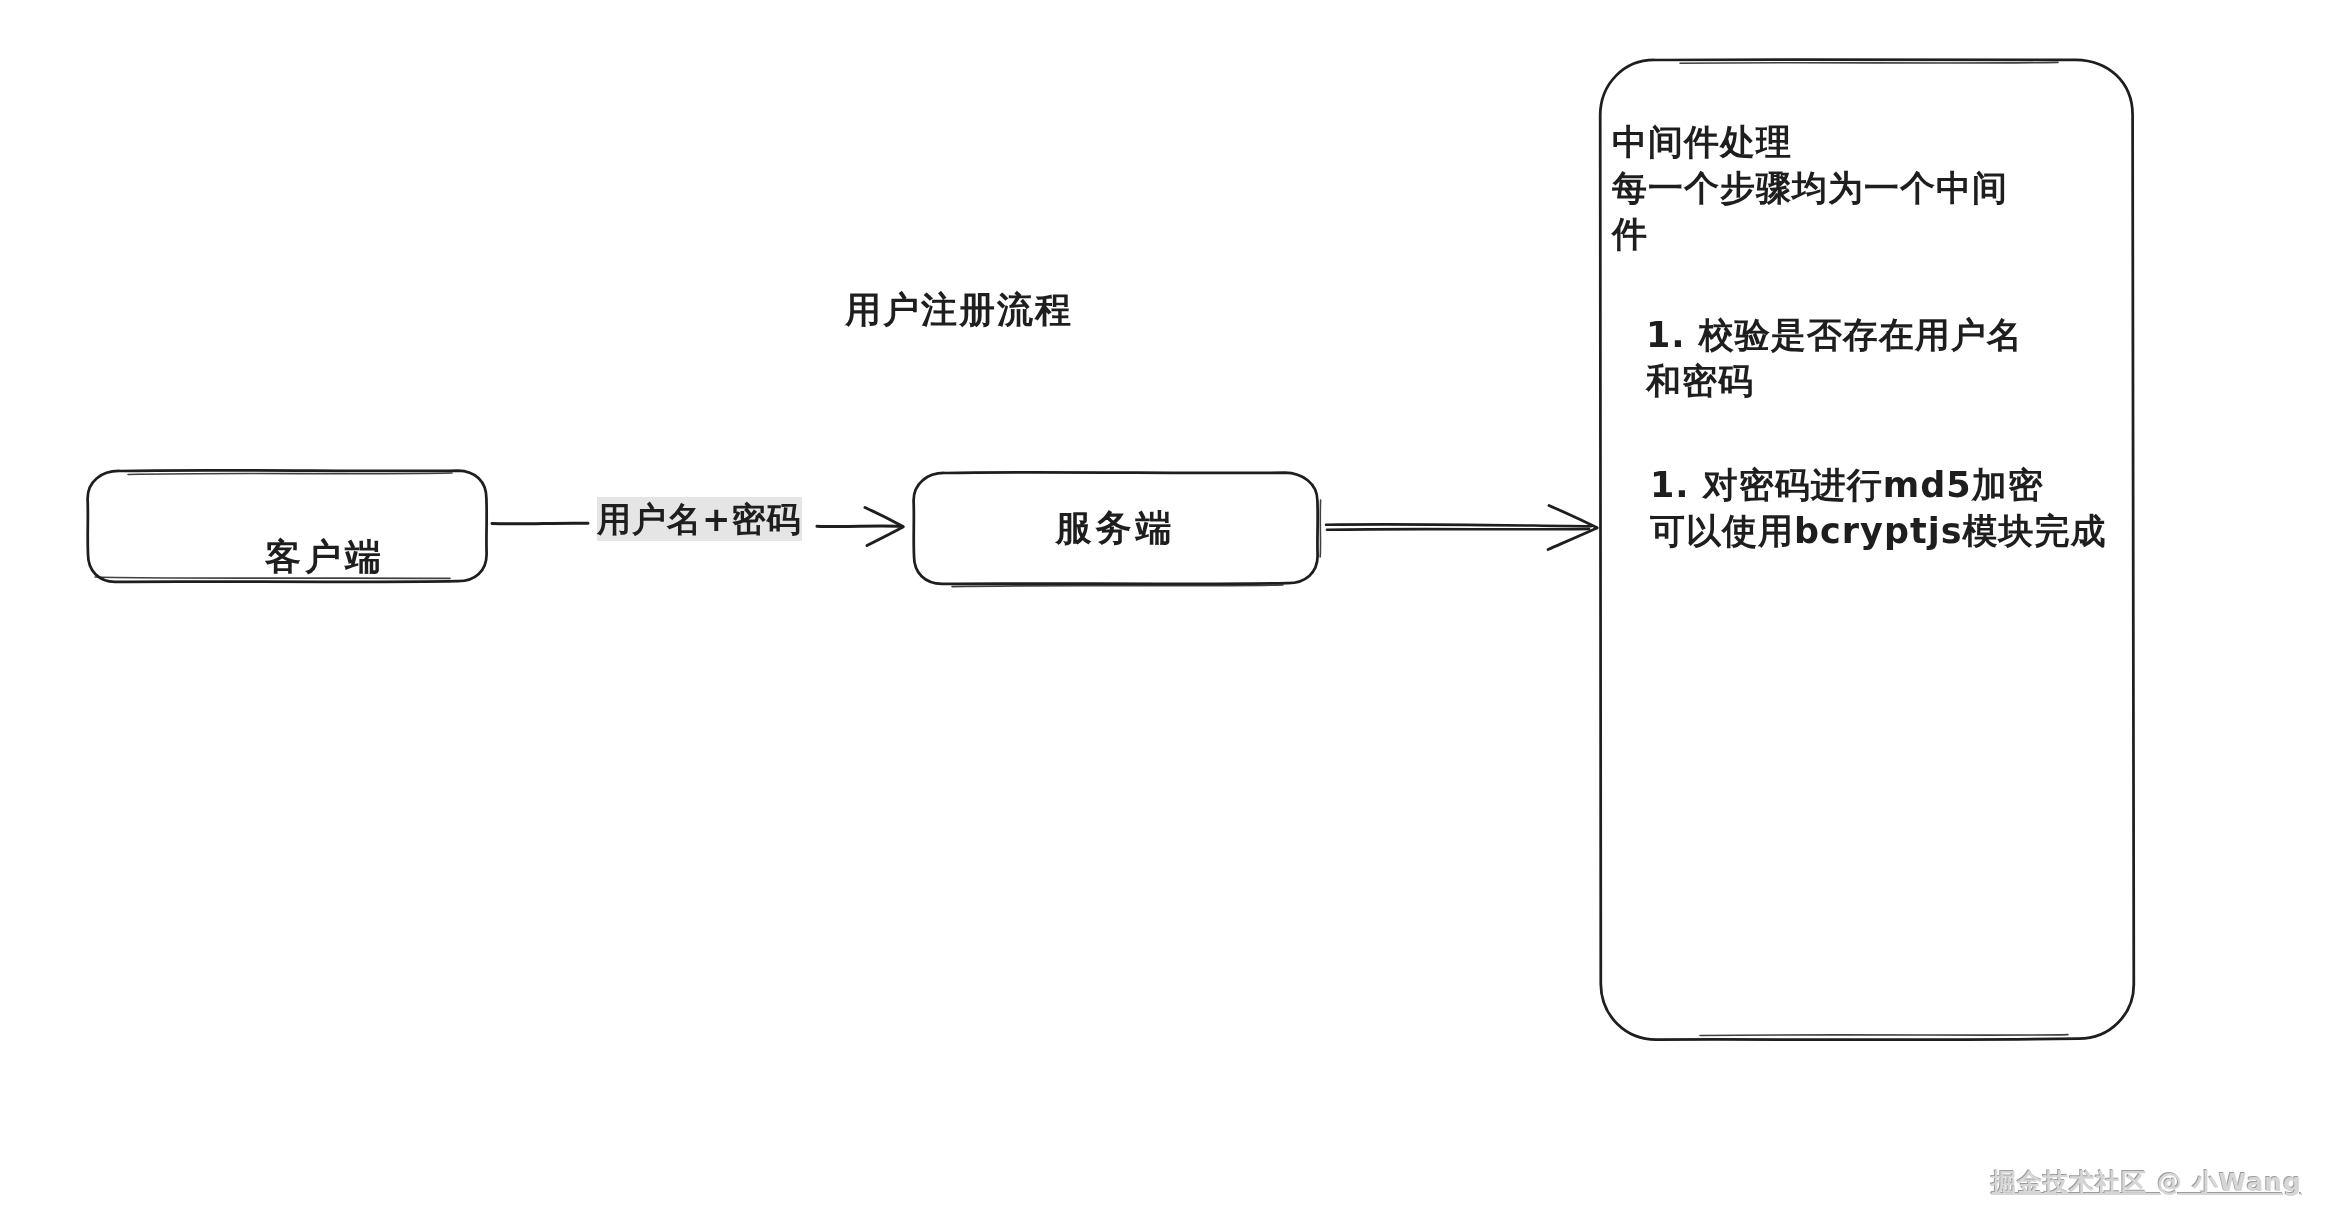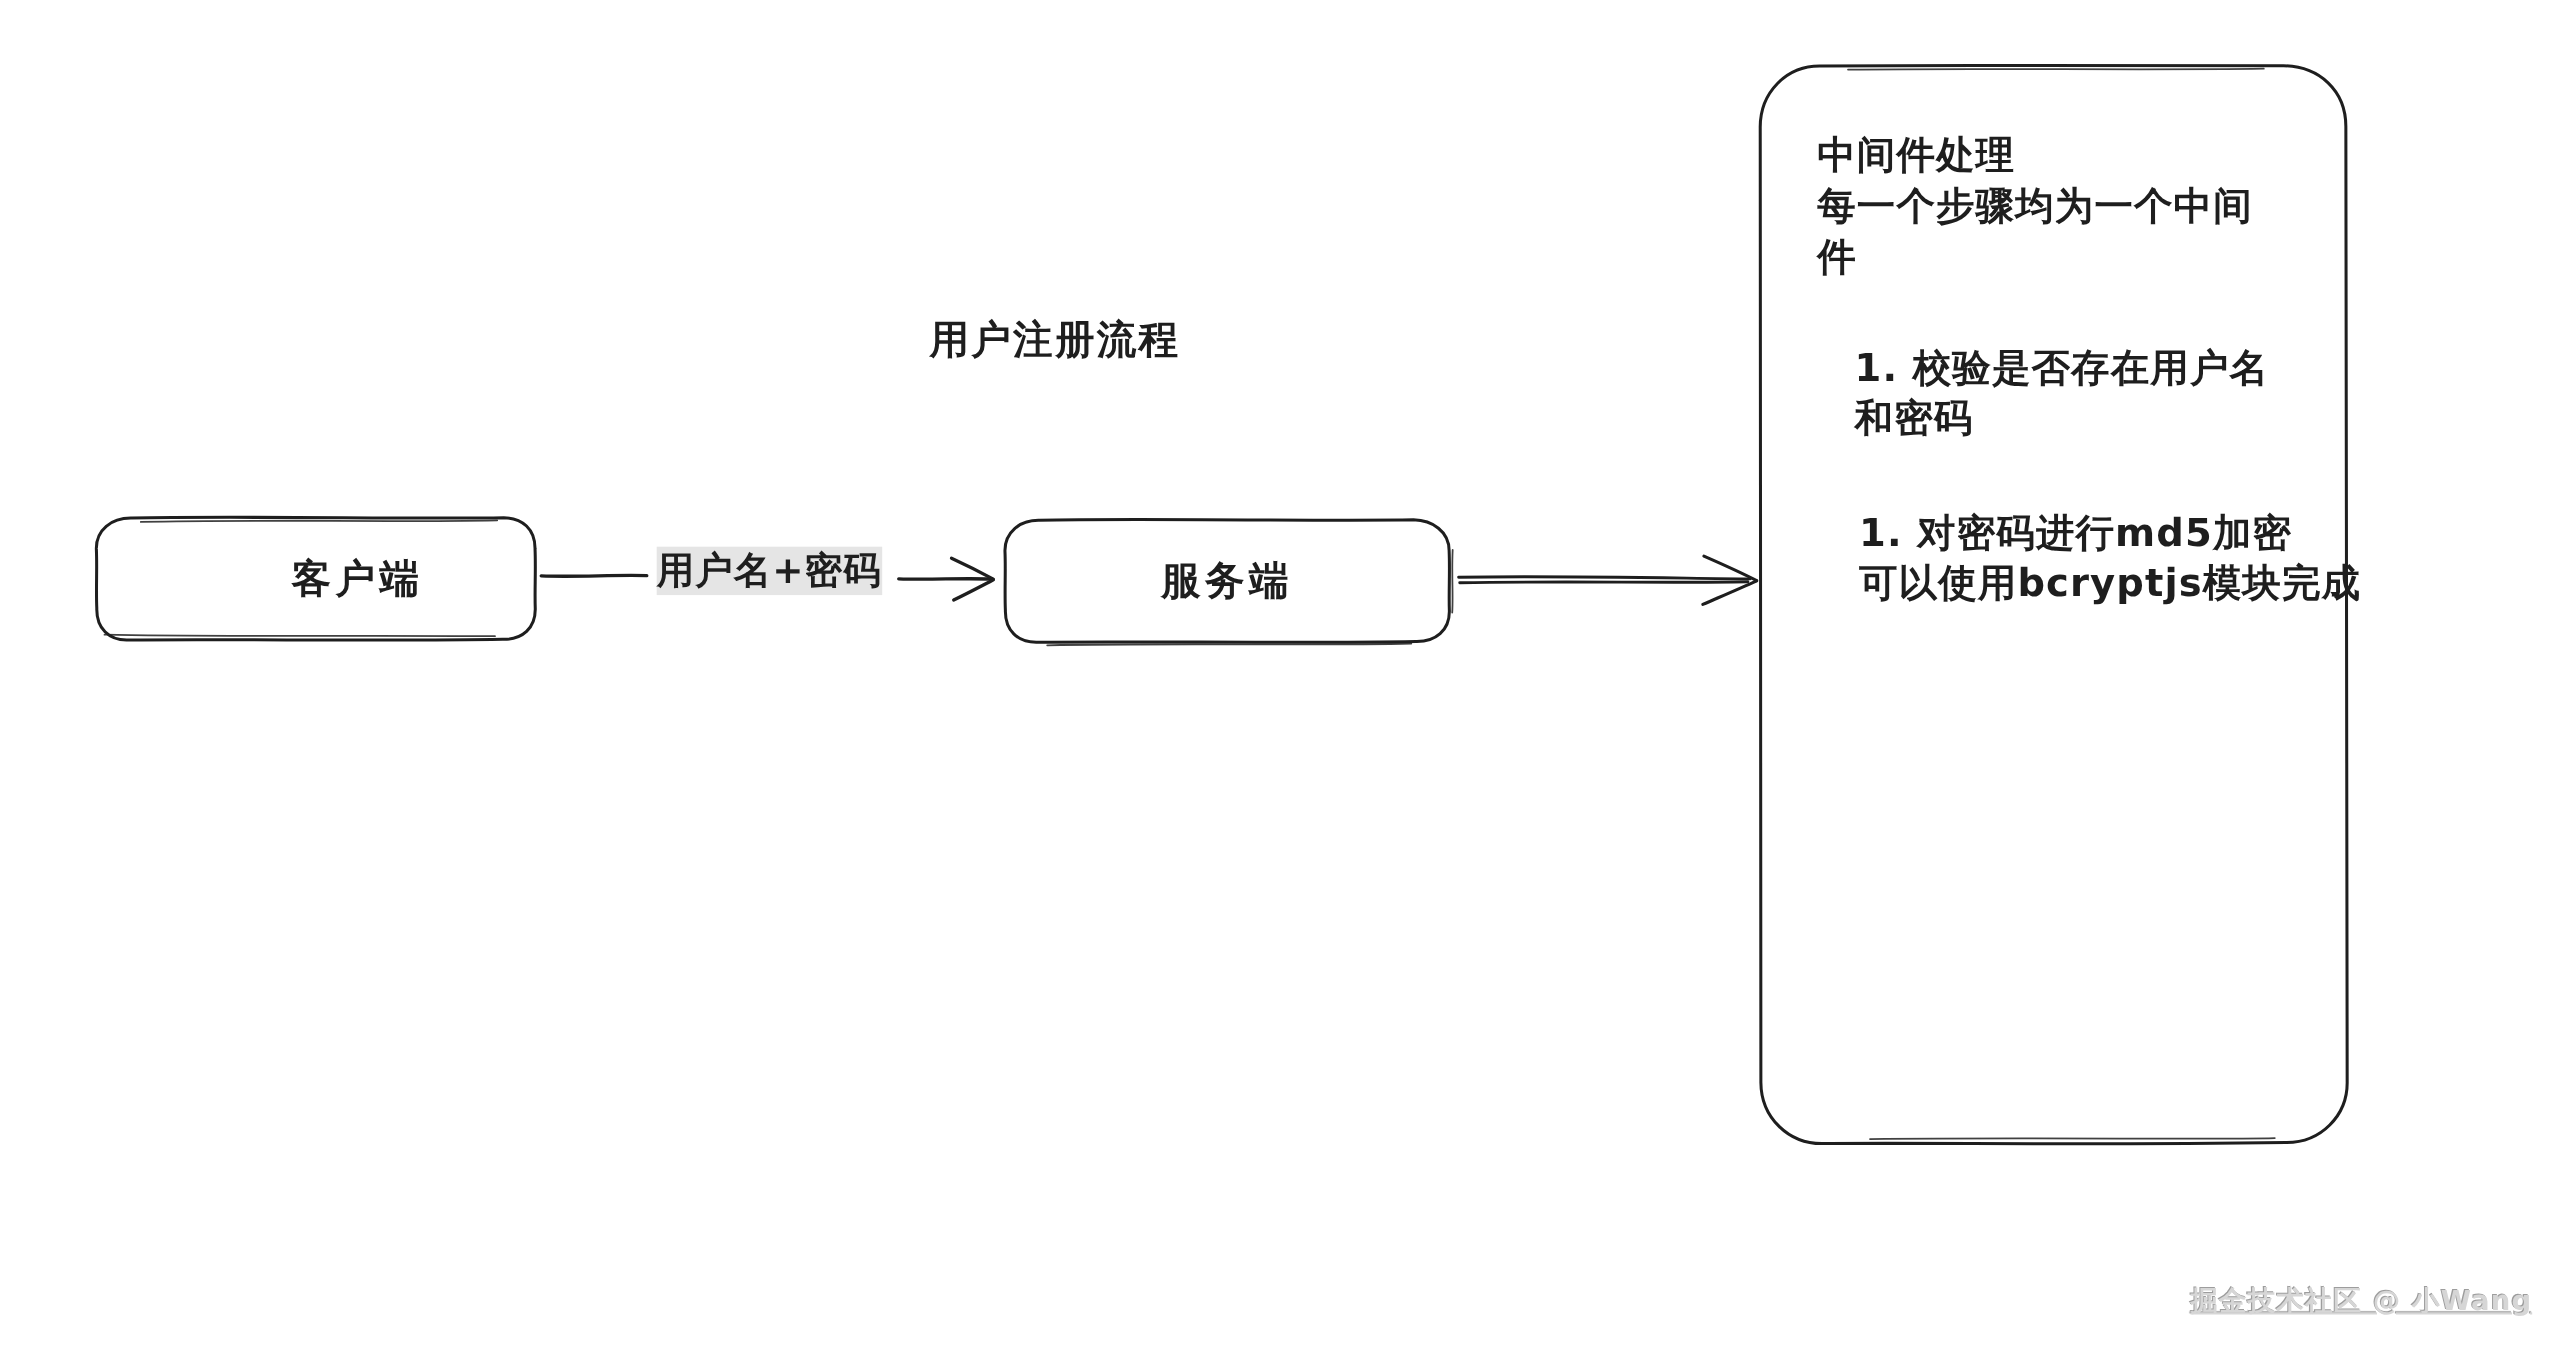--- a/index.html
+++ b/index.html
@@ -32,42 +32,42 @@
     font-weight: 600;
     letter-spacing: 2px;
     white-space: nowrap;
   }
   .node {
     position: absolute;
     display: flex;
     align-items: center;
     justify-content: center;
   }
-  .node-client  { left: 87px;  top: 470px; width: 476px; height: 112px; }
+  .node-client  { left: 87px;  top: 470px; width: 476px; height: 112px; align-items: flex-end; }
   .node-server  { left: 913px; top: 472px; width: 405px; height: 113px; border-radius: 28px; }
   .node-label {
     font-size: 36px;
     font-weight: 600;
     letter-spacing: 4px;
     white-space: nowrap;
   }
   .edge-label {
     position: absolute;
     left: 597px;
     top: 497px;
     font-size: 34px;
     line-height: 44px;
     font-weight: 600;
     letter-spacing: 1px;
     white-space: nowrap;
     background: #e5e5e5;
   }
   .middleware-box {
     position: absolute;
-    left: 1640px;
+    left: 1600px;
     top: 59px;
     width: 534px;
     height: 981px;
   }
   .mw-text {
     position: absolute;
     font-size: 35px;
     line-height: 46px;
     font-weight: 600;
     letter-spacing: 1px;

